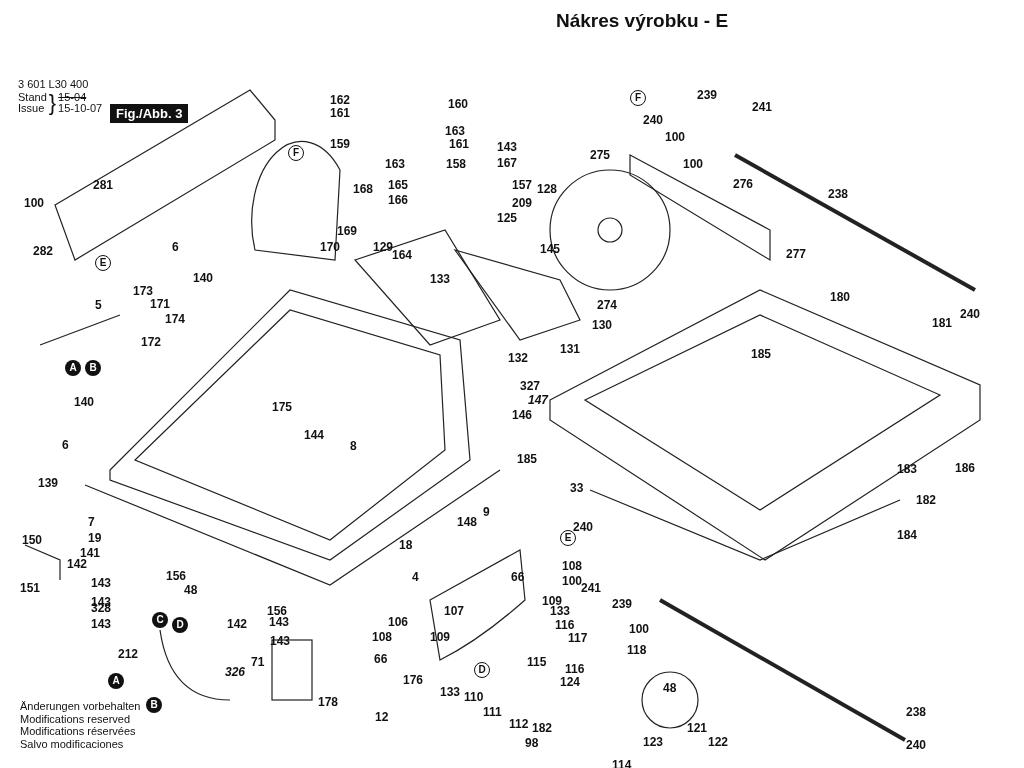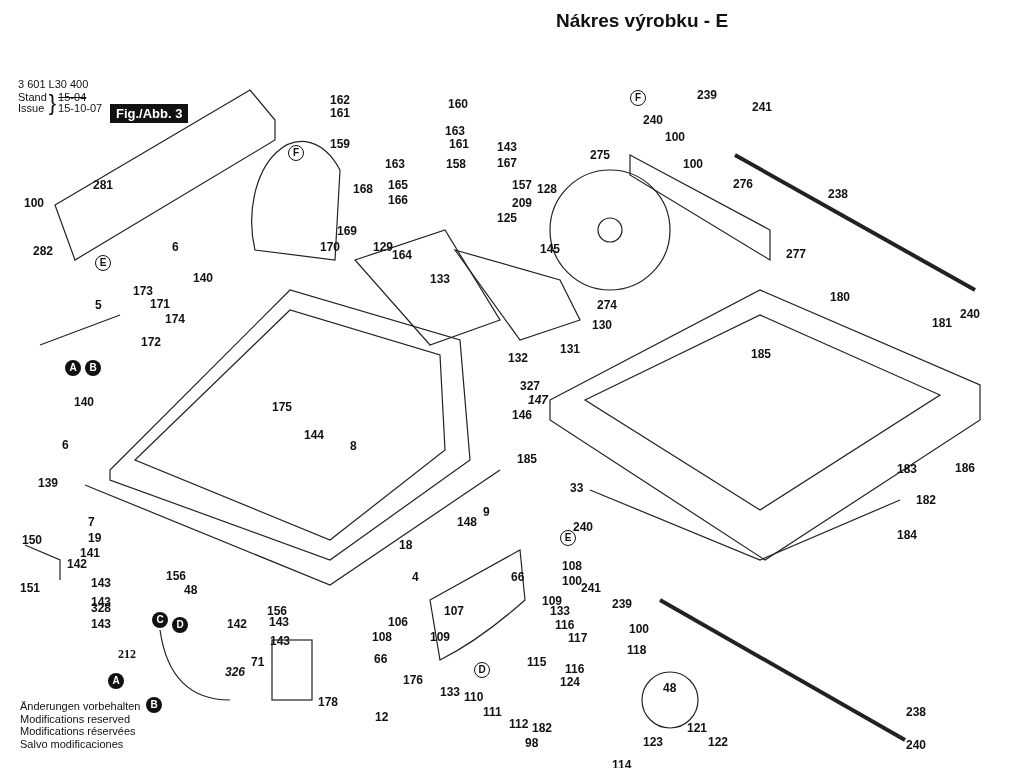--- a/index.html
+++ b/index.html
@@ -160,21 +160,21 @@
     <div class="lbl" style="left: 166px; top: 569px;">156</div>
     <div class="lbl" style="left: 91px; top: 576px;">143</div>
     <div class="lbl" style="left: 184px; top: 583px;">48</div>
     <div class="lbl" style="left: 91px; top: 595px;">143</div>
     <div class="lbl" style="left: 91px; top: 601px;">328</div>
     <div class="lbl" style="left: 91px; top: 617px;">143</div>
     <div class="lbl" style="left: 227px; top: 617px;">142</div>
     <div class="lbl" style="left: 270px; top: 634px;">143</div>
     <div class="lbl" style="left: 267px; top: 604px;">156</div>
     <div class="lbl" style="left: 269px; top: 615px;">143</div>
-    <div class="lbl" style="left: 118px; top: 647px; font-family: Liberation Serif, serif;">212</div>
+    <div class="lbl" style="left: 118px; top: 647px;">212</div>
     <div class="lbl" style="left: 225px; top: 665px; font-style: italic;">326</div>
     <div class="lbl" style="left: 251px; top: 655px;">71</div>
     <div class="lbl" style="left: 318px; top: 695px;">178</div>
     <div class="lbl" style="left: 483px; top: 505px;">9</div>
     <div class="lbl" style="left: 457px; top: 515px; text-align: center;">148</div>
     <div class="lbl" style="left: 399px; top: 538px;">18</div>
     <div class="lbl" style="left: 412px; top: 570px;">4</div>
     <div class="lbl" style="left: 511px; top: 570px;">66</div>
     <div class="lbl" style="left: 562px; top: 559px;">108</div>
     <div class="lbl" style="left: 562px; top: 574px;">100</div>

